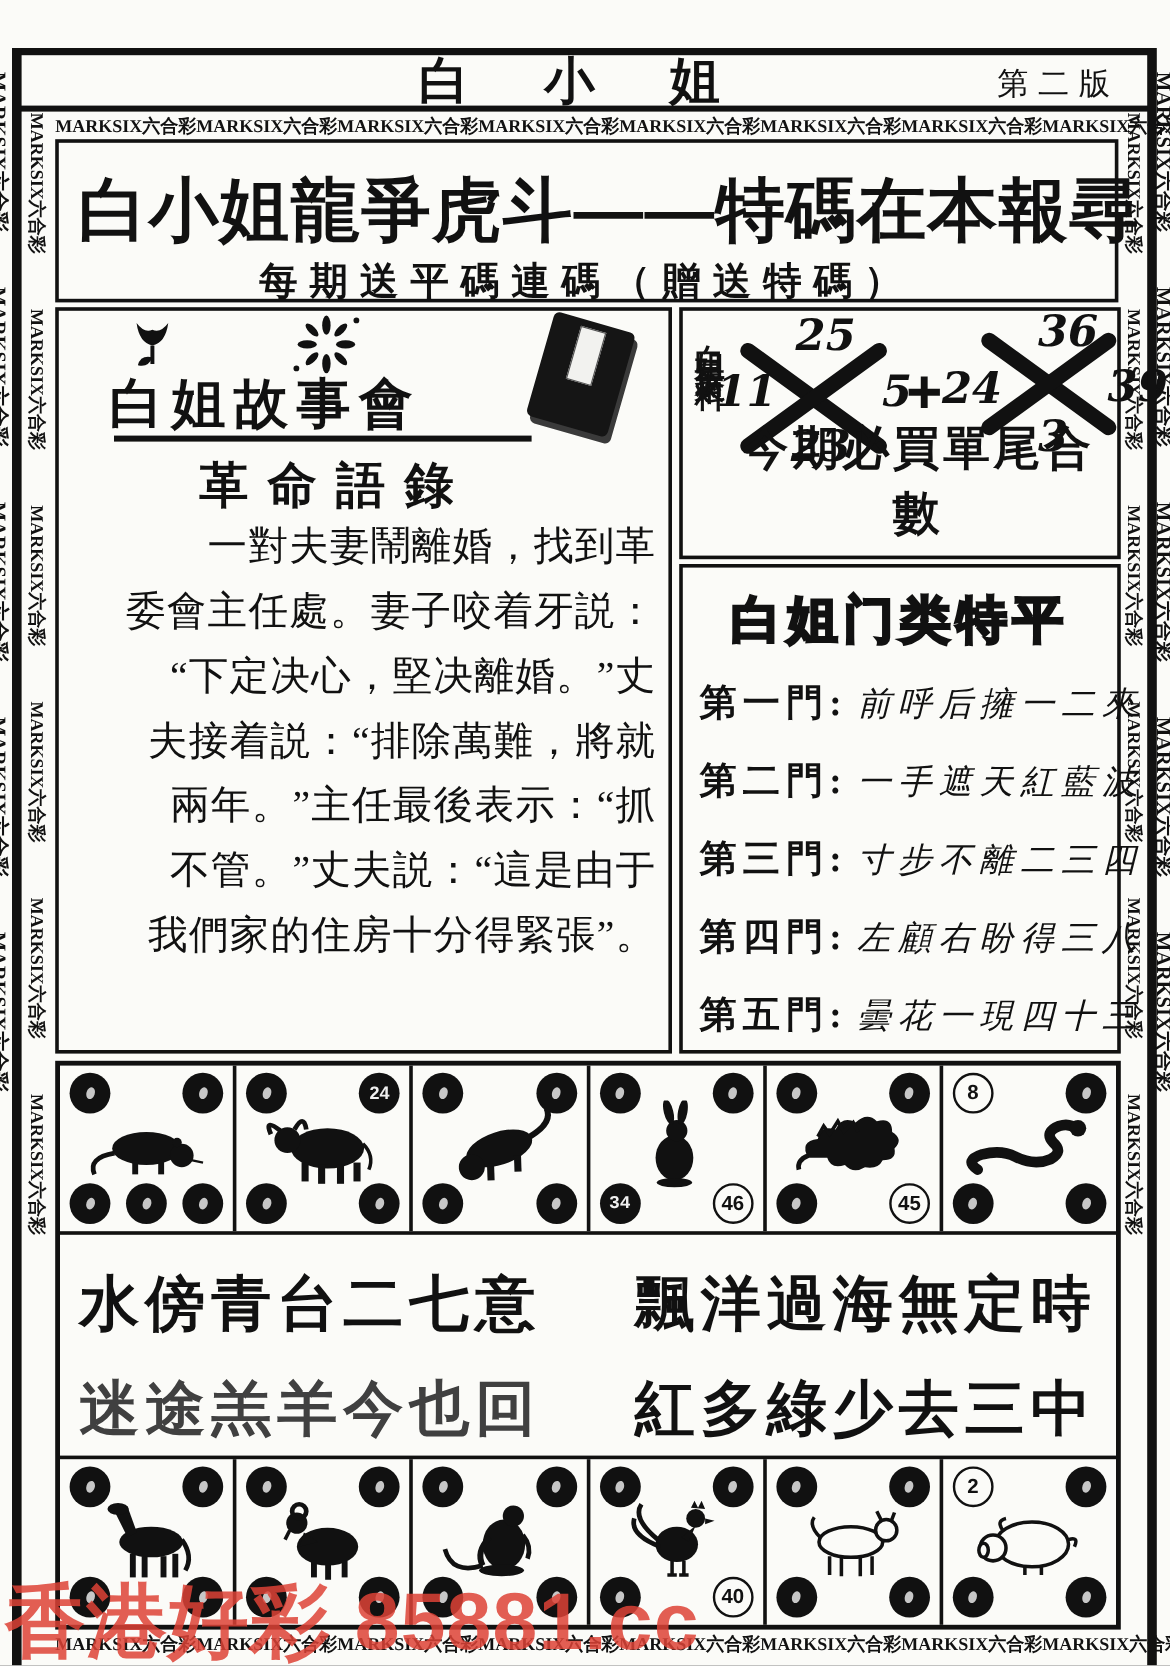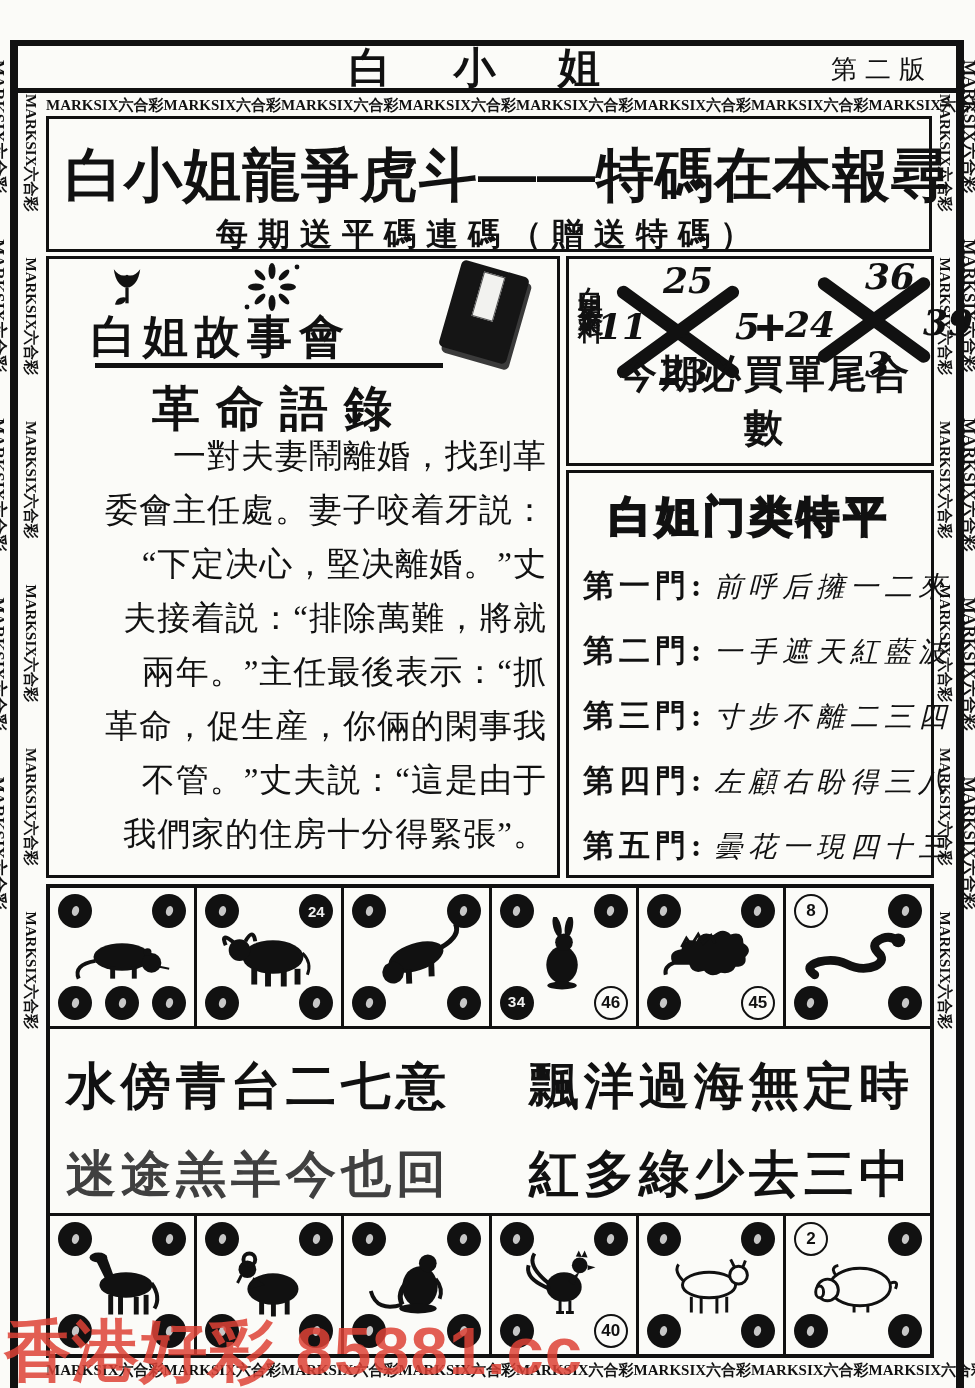--- a/index.html
+++ b/index.html
@@ -25,21 +25,21 @@
   
   .headline-main{position:absolute;left:16px;right:0;top:18px;text-align:center;
       font-size:58px;font-weight:900;letter-spacing:1px;white-space:nowrap;}
   .headline-sub{position:absolute;left:0;right:0;top:94px;text-align:center;
       font-size:32px;font-weight:900;letter-spacing:10px;}
 
   
   .story-title{position:absolute;left:42px;top:48px;font-size:45px;font-weight:900;letter-spacing:7px;}
   .story-underline{position:absolute;left:46px;top:104px;width:348px;height:5px;background:#111;}
   .article-title{position:absolute;left:0;right:60px;top:118px;text-align:center;
-      font-family:"Liberation Serif",serif;font-size:48px;font-weight:700;letter-spacing:16px;padding-left:14px;}
+      font-family:"Liberation Serif",serif;font-size:41px;font-weight:700;letter-spacing:16px;padding-left:14px;}
   .story-lines{position:absolute;left:14px;right:10px;top:170px;
       font-family:"Liberation Serif",serif;font-size:33px;line-height:54px;letter-spacing:1px;text-align:right;}
   .story-lines div:first-child{text-indent:2.1em;}
   .book{position:absolute;right:38px;top:8px;width:70px;height:90px;background:#151515;
       border-radius:5px;transform:rotate(16deg);box-shadow:4px 5px 0 #3a3a3a;}
   .book .label{position:absolute;left:24px;top:6px;width:20px;height:44px;background:#f2f2ef;border:1px solid #555;}
 
   
   .vlabel{position:absolute;left:6px;top:8px;writing-mode:vertical-rl;text-orientation:upright;
       font-size:25px;font-weight:900;letter-spacing:6px;}
@@ -169,21 +169,20 @@
     </div>
     <div class="story-title">白姐故事會</div>
     <div class="story-underline"></div>
     <div class="article-title">革命語錄</div>
     <div class="story-lines">
       <div>一對夫妻鬧離婚，找到革</div>
       <div>委會主任處。妻子咬着牙説：</div>
       <div>“下定决心，堅决離婚。”丈</div>
       <div>夫接着説：“排除萬難，將就</div>
       <div>兩年。”主任最後表示：“抓</div>
-      <div>革命，促生産，你倆的閑事我</div>
       <div>不管。”丈夫説：“這是由于</div>
       <div>我們家的住房十分得緊張”。</div>
     </div>
   </div>
 
   <div class="box" style="left:566px;top:256px;width:368px;height:210px;">
     <div class="vlabel">白姐最后來料</div>
     <div class="xwrap" style="left:50px;top:14px;">
       <div class="xbar a"></div>
       <div class="xbar b"></div>

